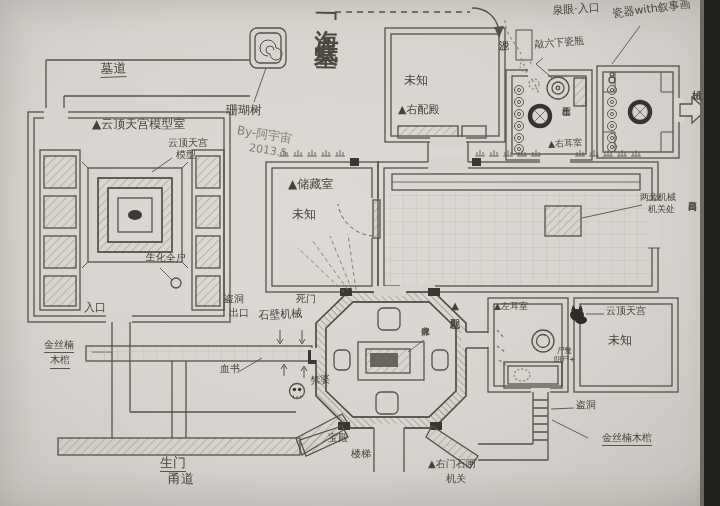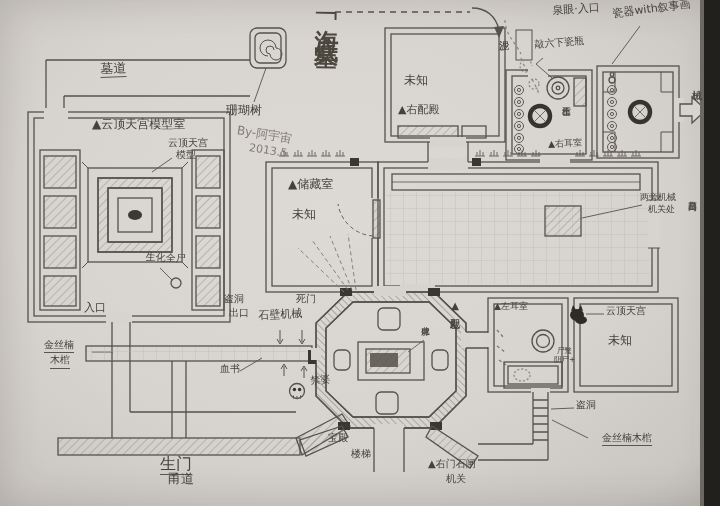--- a/index.html
+++ b/index.html
@@ -329,21 +329,21 @@
 <div class="lb" style="left:494px;top:302px;font-size:9px;">▲左耳室</div>
 <div class="lb" style="left:606px;top:306px;font-size:10px;">云顶天宫</div>
 <div class="lb" style="left:554px;top:356px;font-size:7.5px;">阴尸+</div>
 <div class="lb" style="left:557px;top:347px;font-size:7.5px;">尸蹩</div>
 <div class="lb" style="left:608px;top:334px;font-size:12px;">未知</div>
 <div class="lb" style="left:576px;top:400px;font-size:10px;">盗洞</div>
 <div class="lb u" style="left:590px;top:433px;font-size:10px;margin-left:12px;">金丝楠木棺</div>
 
 <div class="lb" style="left:328px;top:433px;font-size:10px;">宝殿</div>
 <div class="lb" style="left:351px;top:449px;font-size:10px;">楼梯</div>
-<div class="lb u" style="left:160px;top:456px;font-size:16px;font-family:Liberation Serif, serif;">生门</div>
+<div class="lb u" style="left:160px;top:456px;font-size:13px;font-family:Liberation Serif, serif;">生门</div>
 <div class="lb" style="left:168px;top:472px;font-size:13px;">甬道</div>
 <div class="lb" style="left:428px;top:459px;font-size:10px;">▲右门石闸</div>
 <div class="lb" style="left:446px;top:474px;font-size:10px;">机关</div>
 
 <div class="lb" style="left:258px;top:310px;font-size:11px;transform:rotate(-3deg);">石壁机械</div>
 <div class="lb" style="left:296px;top:294px;font-size:10px;">死门</div>
 <div class="lb" style="left:220px;top:364px;font-size:10px;">血书</div>
 <div class="lb" style="left:310px;top:376px;font-size:10px;transform:rotate(-6deg);">禁婆</div>
 <div class="lb" style="left:224px;top:294px;font-size:10px;">盗洞</div>
 <div class="lb" style="left:229px;top:308px;font-size:10px;">出口</div>

